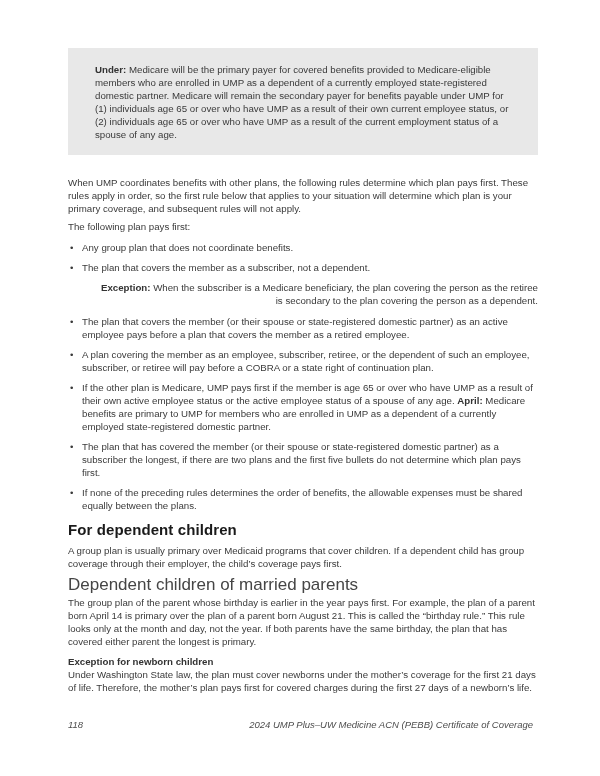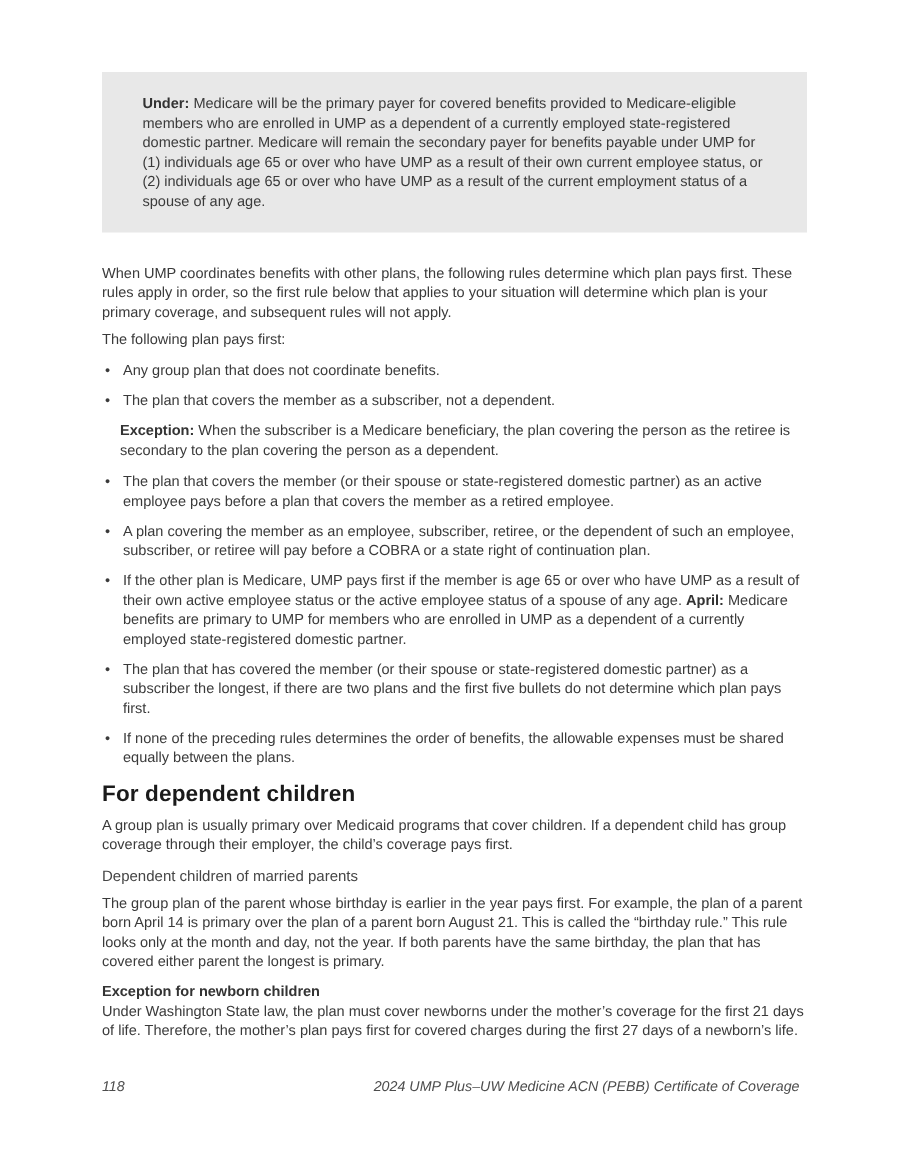--- a/index.html
+++ b/index.html
@@ -34,33 +34,34 @@
     position: relative;
     padding-left: 14px;
     margin-bottom: 7px;
   }
   .bullet-marker {
     position: absolute;
     left: 2px;
     top: 0;
   }
   .exception-para {
-    margin-left: 12px;
+    margin-left: 24px;
     margin-bottom: 8px;
+    text-align: right;
   }
   h1.section-heading {
     font-size: 15px;
     line-height: 20px;
     font-weight: 700;
     color: #1a1a1a;
     margin: 8px 0 4px 0;
     letter-spacing: 0.1px;
   }
   h2.sub-heading {
-    font-size: 10px;
+    font-size: 17px;
     line-height: 16px;
     font-weight: 400;
     color: #454545;
     margin: 7px 0 3px 0;
   }
   .exception-heading {
     font-weight: 700;
     color: #333333;
     margin-top: 7px;
   }

